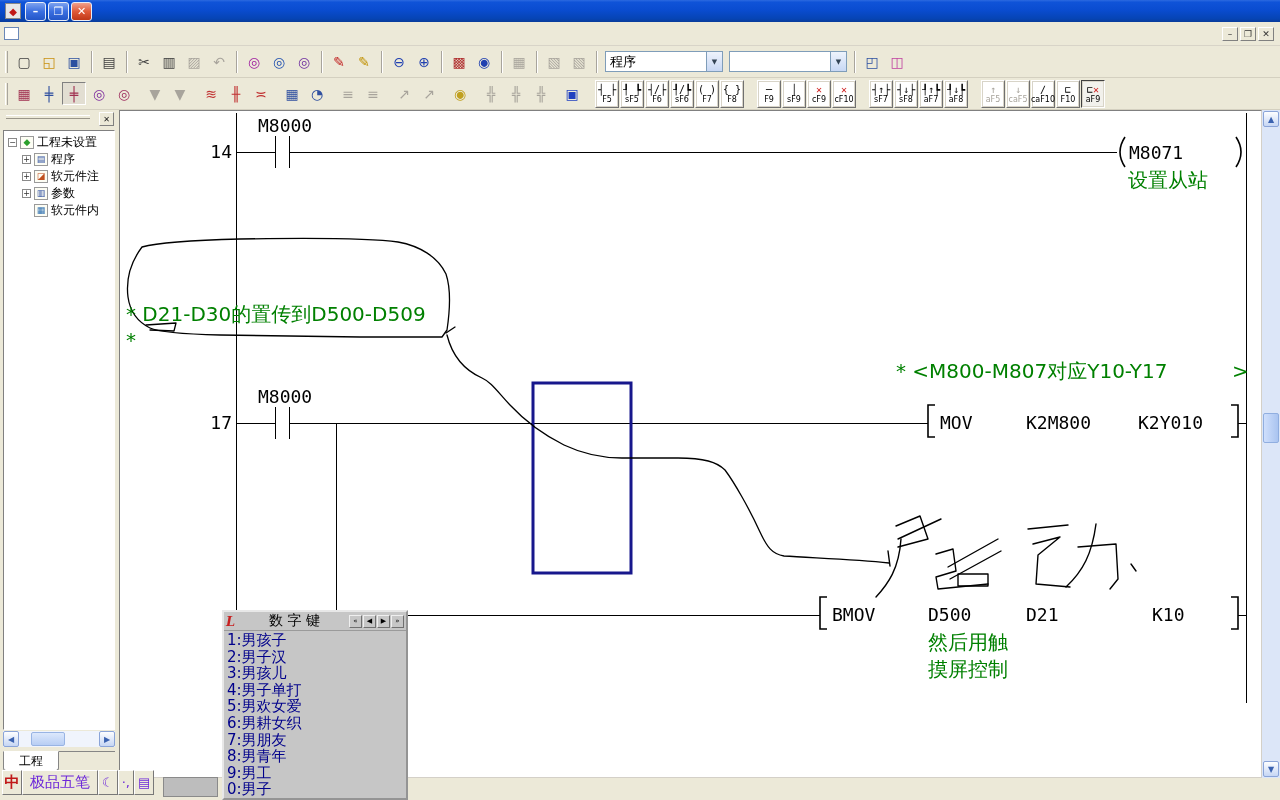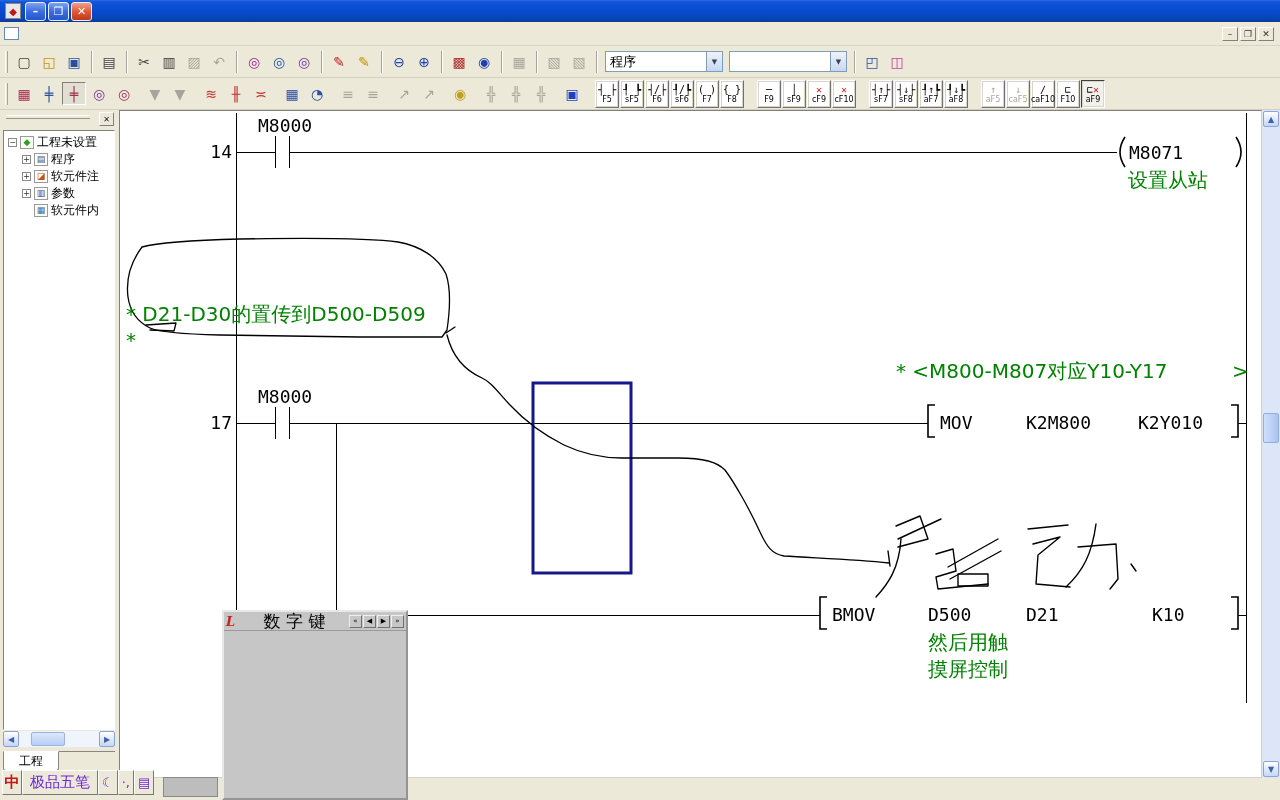--- a/index.html
+++ b/index.html
@@ -103,21 +103,21 @@
     border-radius:2px; font-size:8px; color:#3a62b0; display:flex; align-items:center; justify-content:center; }
   .vthumb { position:absolute; left:1px; top:303px; width:16px; height:30px;
     background:linear-gradient(90deg,#cfdffc,#aac4f0); border:1px solid #90aee0; border-radius:2px; }
 
   
   .ime-popup { position:absolute; left:222px; top:610px; width:186px; height:190px;
     background:#c6c6c6; border:2px outset #e8e8e8; z-index:50; }
   .ime-title { height:19px; display:flex; align-items:center; border-bottom:1px solid #9a9a9a; padding:0 2px; }
   .ime-logo { color:#c82020; font-weight:bold; font-style:italic; font-size:13px;
     font-family:"DejaVu Serif",serif; width:14px; }
-  .ime-title-text { flex:1; text-align:center; font-size:17px; color:#000; }
+  .ime-title-text { flex:1; text-align:center; font-size:14px; color:#000; }
   .ime-nav { display:flex; gap:1px; }
   .navbtn { width:13px; height:13px; background:#c6c6c6; border:1px solid;
     border-color:#efefef #707070 #707070 #efefef; font-size:7px; color:#000;
     display:flex; align-items:center; justify-content:center; }
   .ime-list { padding:1px 0 0 3px; }
   .cand { font-size:15px; line-height:16.6px; color:#00008b; white-space:nowrap; }
 
   
   .ime-bar { position:absolute; left:2px; top:770px; height:25px; display:flex; z-index:60; }
   .imebtn { height:25px; background:#ece9d8; border:1px solid;
@@ -537,20 +537,32 @@
     <div class="ime-title">
       <span class="ime-logo">L</span>
       <span class="ime-title-text">数 字 键</span>
       <span class="ime-nav" id="ime-nav">
           <span class="navbtn">«</span>
           <span class="navbtn">◀</span>
           <span class="navbtn">▶</span>
           <span class="navbtn">»</span>
         </span>
     </div>
+    <div class="ime-list" id="ime-list">
+        <div class="cand">1:男孩子</div>
+        <div class="cand">2:男子汉</div>
+        <div class="cand">3:男孩儿</div>
+        <div class="cand">4:男子单打</div>
+        <div class="cand">5:男欢女爱</div>
+        <div class="cand">6:男耕女织</div>
+        <div class="cand">7:男朋友</div>
+        <div class="cand">8:男青年</div>
+        <div class="cand">9:男工</div>
+        <div class="cand">0:男子</div>
+      </div>
   </div>
 
   <div class="ime-bar">
     <div class="imebtn lang">
         <span>中</span>
       </div>
     <div class="imebtn name">
         <span>极品五笔</span>
       </div>
     <div class="imebtn">

